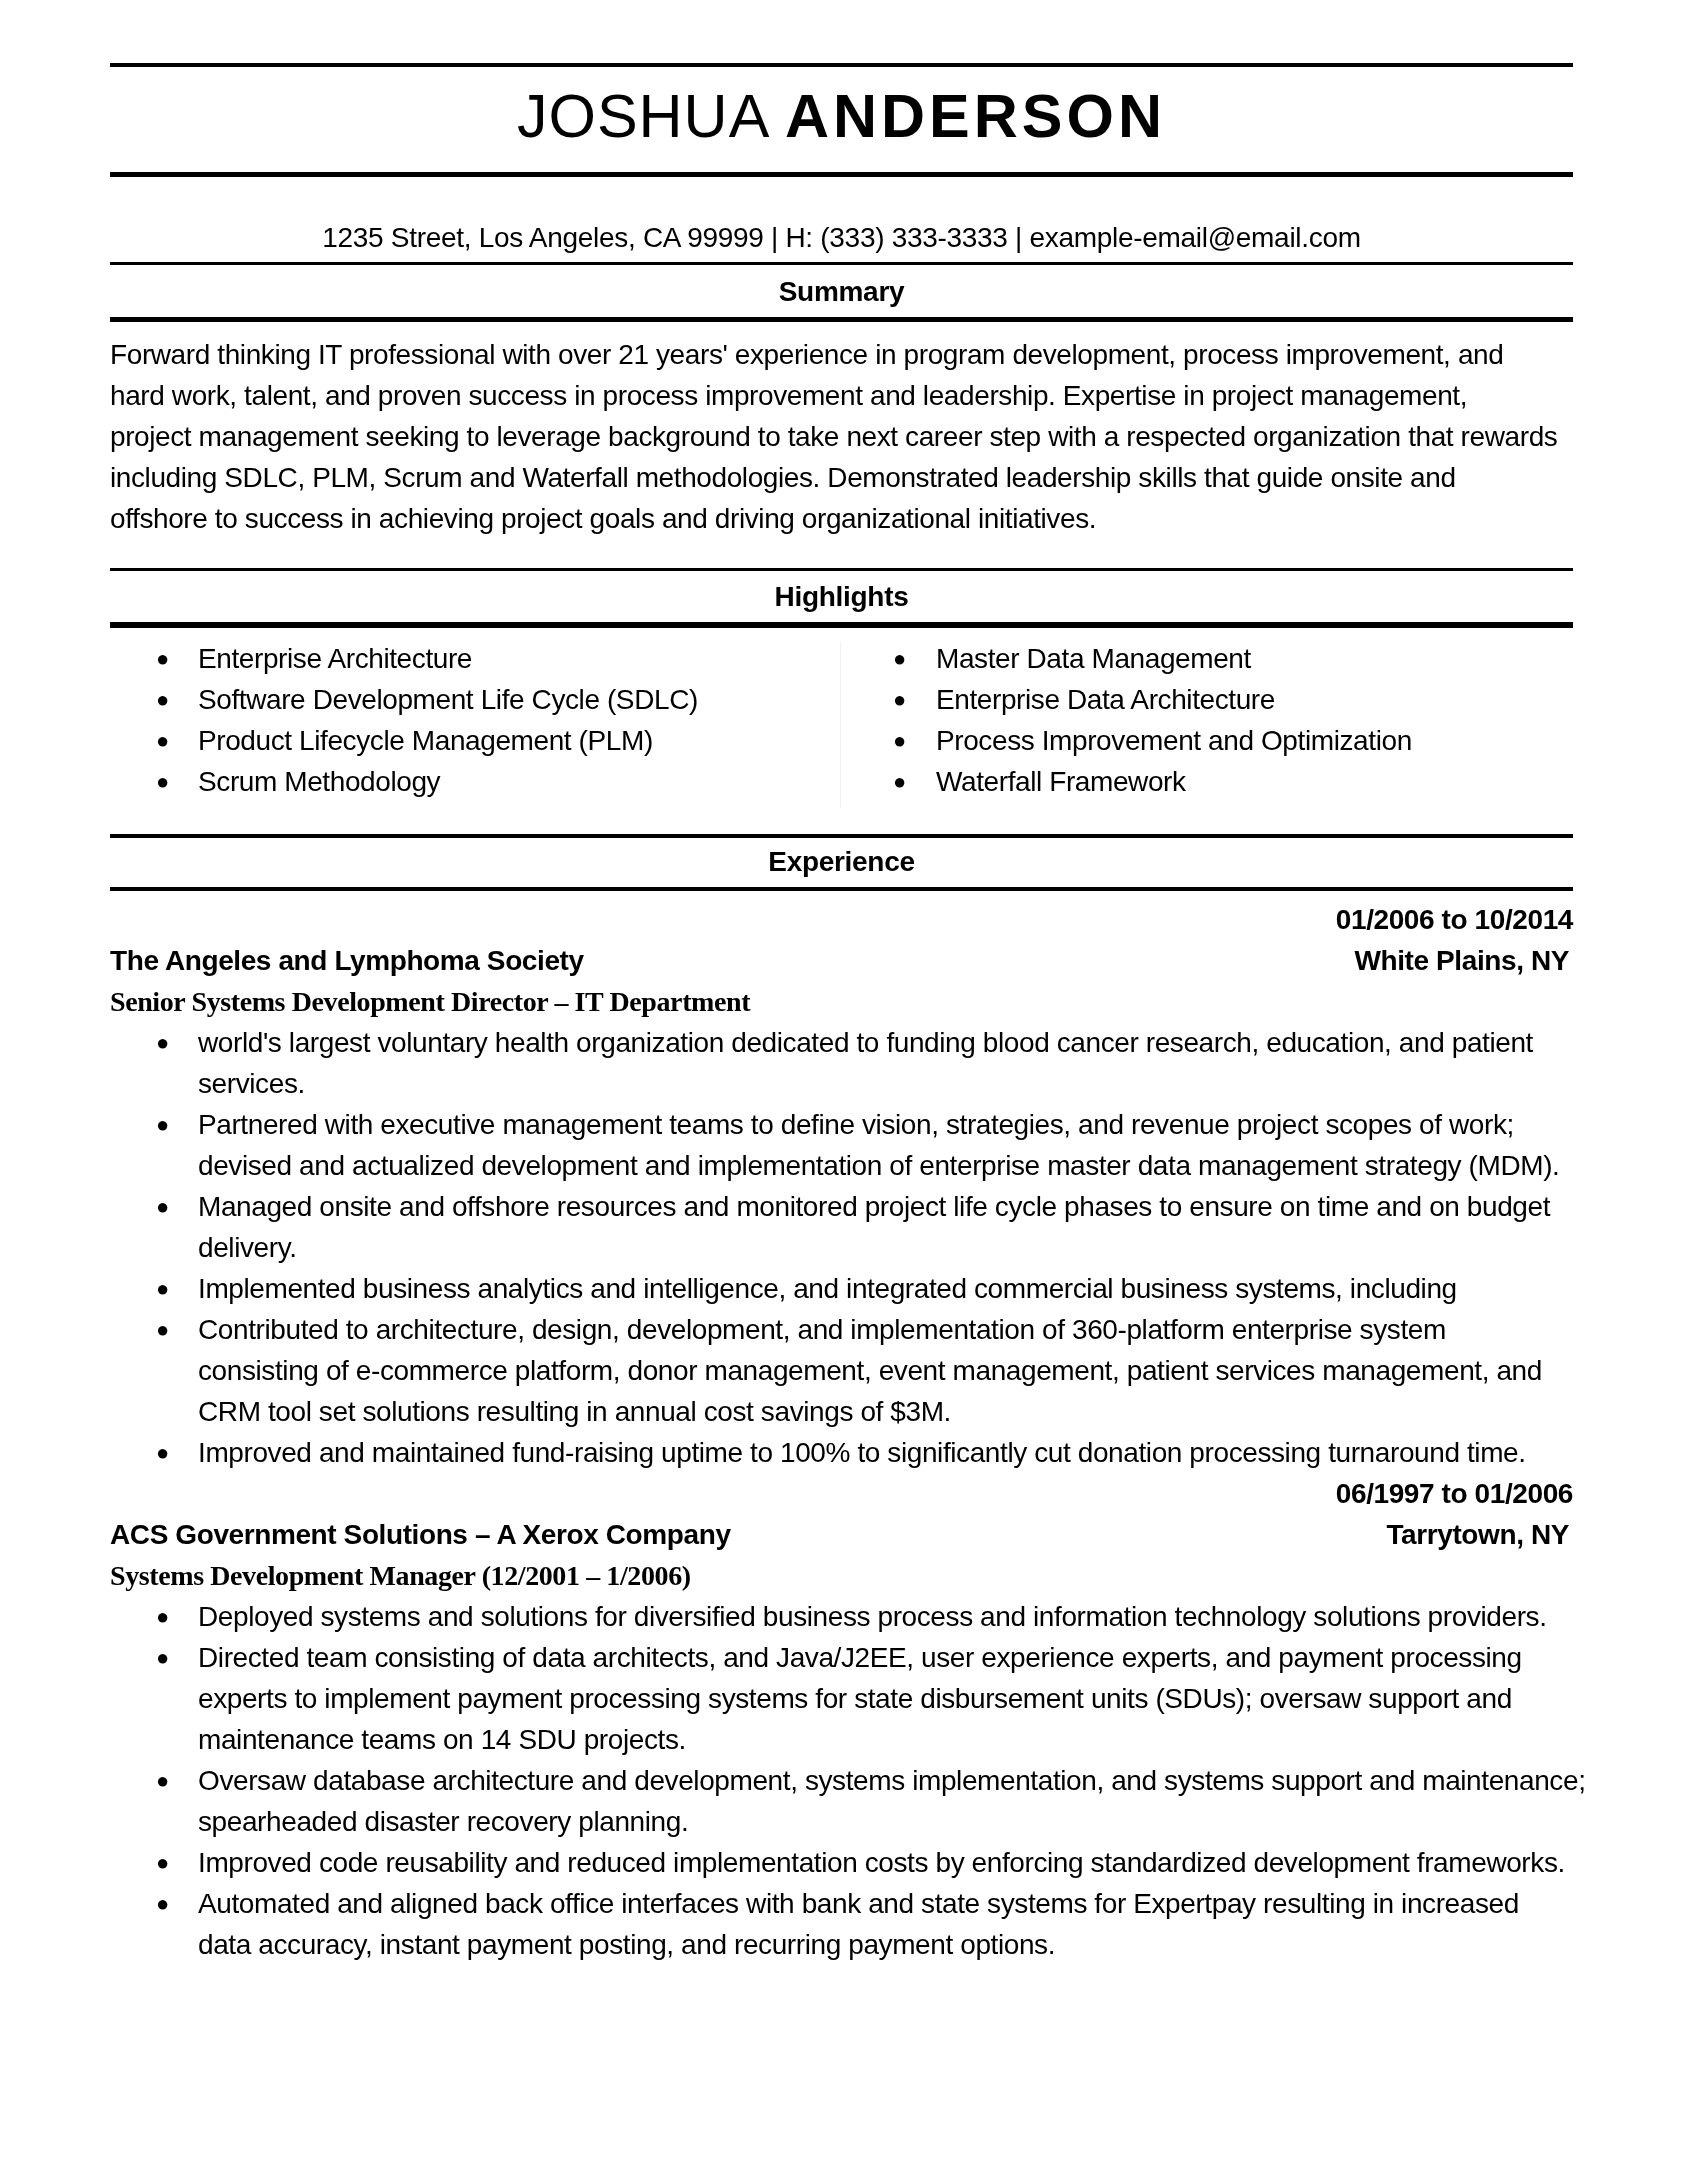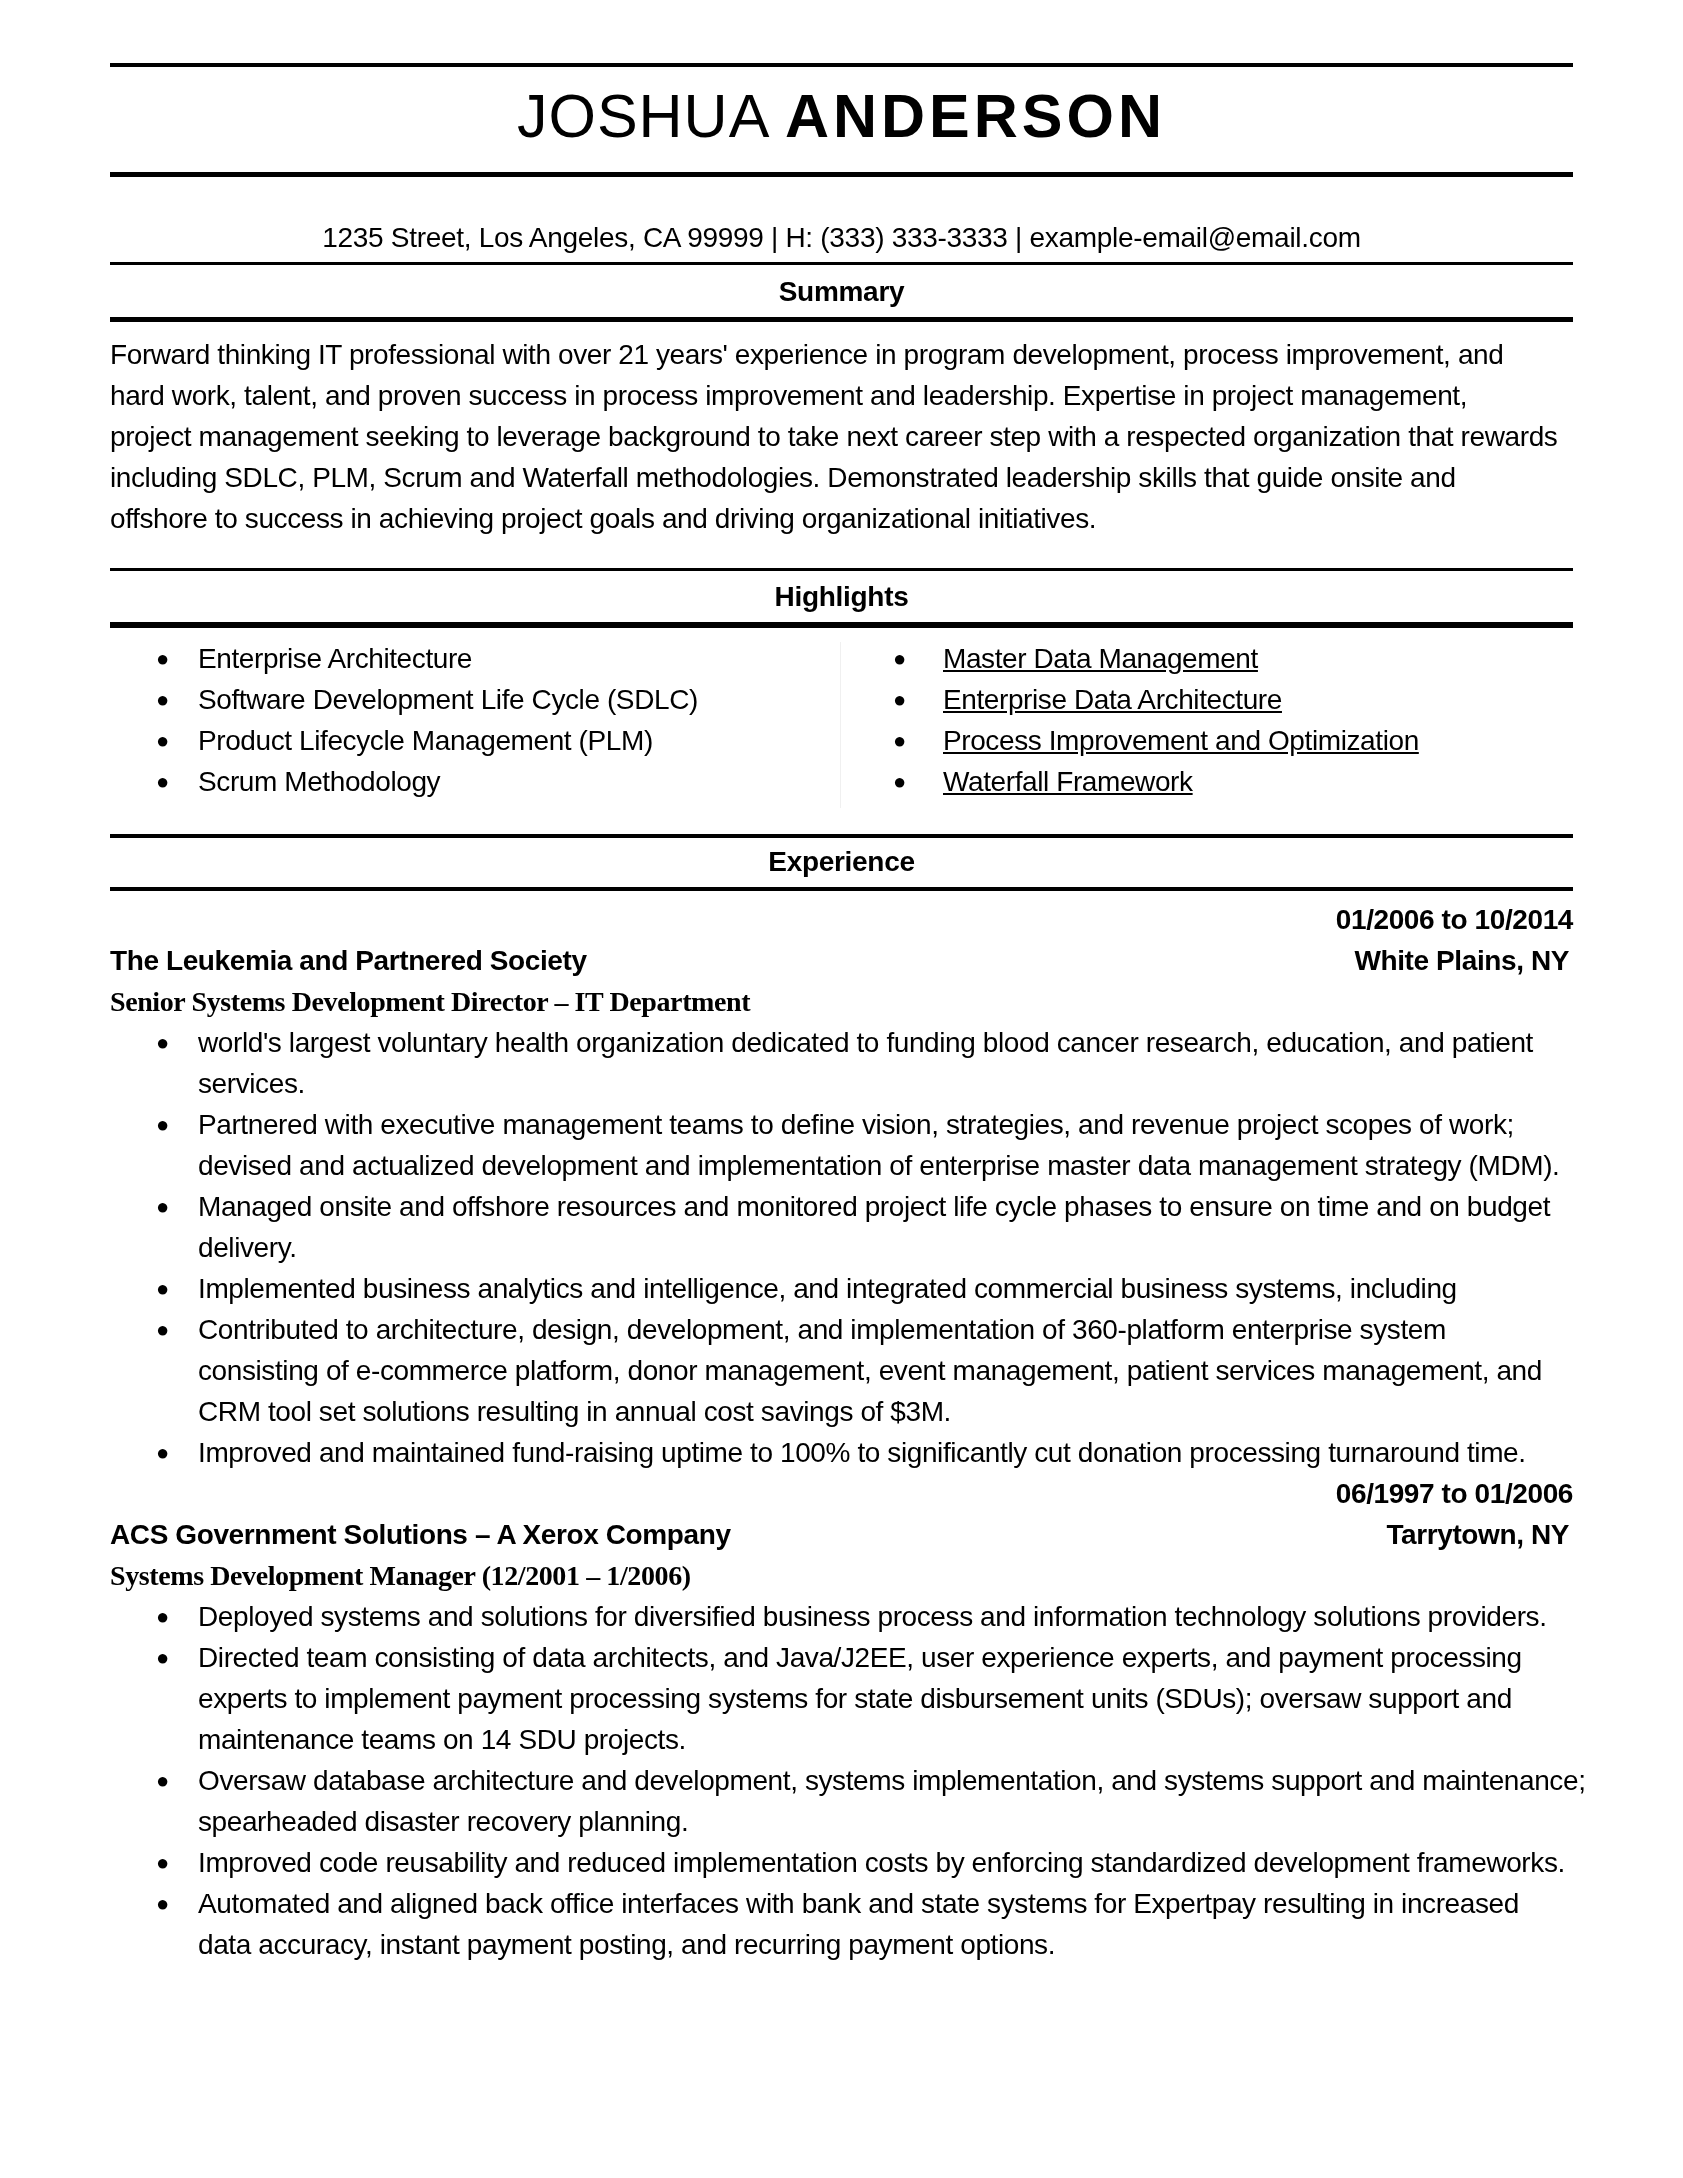--- a/index.html
+++ b/index.html
@@ -29,21 +29,21 @@
   .summary .line { display: block; white-space: nowrap; }
   .highlights { position: absolute; left: 0; top: 638px; width: 1463px; height: 170px; }
   .hl-col { position: absolute; top: 0; width: 732px; }
   .hl-col.left { left: 0; }
   .hl-col.right { left: 732px; }
   .hl-divider { position: absolute; left: 730px; top: 4px; width: 1px; height: 166px; background: #f0f0f0; }
   .hl-item { position: relative; height: 41px; font-size: 28px; line-height: 41px; letter-spacing: -0.4px; white-space: nowrap; }
   .hl-col.left .hl-item .bullet { position: absolute; left: 46px; }
   .hl-col.left .hl-item .text { position: absolute; left: 88px; }
   .hl-col.right .hl-item .bullet { position: absolute; left: 51px; }
-  .hl-col.right .hl-item .text { position: absolute; left: 101px; text-decoration: underline; }
+  .hl-col.right .hl-item .text { position: absolute; left: 94px; }
   .bullet { font-size: 22px; }
   .exp { position: absolute; left: 0; width: 1463px; }
   .exp .row { position: relative; height: 41px; font-size: 28px; line-height: 41px; letter-spacing: -0.4px; white-space: nowrap; }
   .exp .date { text-align: right; font-weight: bold; }
   .exp .company { font-weight: bold; }
   .exp .location { position: absolute; right: 4px; top: 0; font-weight: bold; }
   .exp .title { font-weight: bold; font-family: Liberation Serif, serif; }
   .exp ul { list-style: none; margin: 0; padding: 0; }
   .exp li { position: relative; padding-left: 88px; font-size: 28px; line-height: 41px; letter-spacing: -0.4px; }
   .exp li .bullet { position: absolute; left: 46px; top: 0; font-size: 22px; line-height: 41px; }
@@ -118,21 +118,21 @@
 
   <div class="rule" style="top:834px;height:4px;"></div>
   <div class="section-title" style="top:844px;">Experience</div>
   <div class="rule" style="top:887px;height:4px;"></div>
 
   <div class="exp" style="top:899px;">
 
     <div>
       <div class="row date">01/2006 to 10/2014</div>
       <div class="row">
-        <span class="company">The Leukemia and Partnered Society</span>
+        <span class="company">The Angeles and Lymphoma Society</span>
         <span class="location">White Plains, NY</span>
       </div>
       <div class="row title">Senior Systems Development Director – IT Department</div>
       <ul>
         <li>
             <span class="bullet">●</span>
             <span class="line">world's largest voluntary health organization dedicated to funding blood cancer research, education, and patient</span>
             <span class="line">services.</span>
           </li>
         <li>

